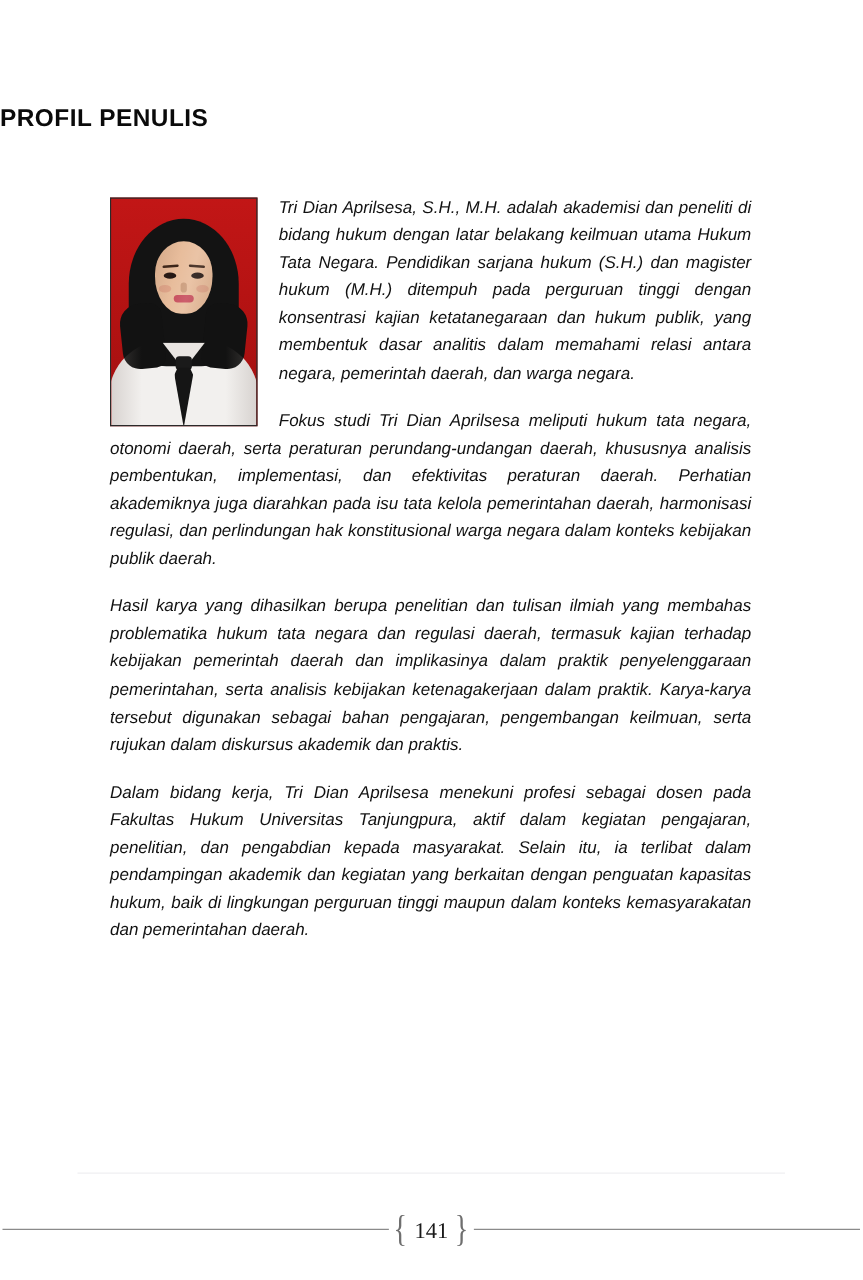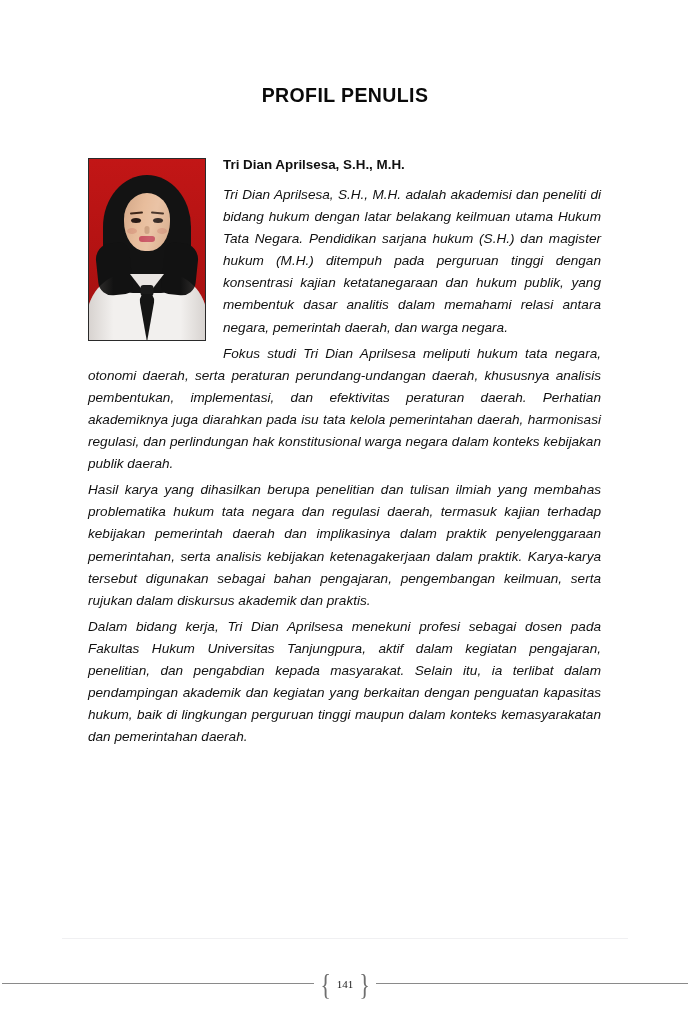--- a/index.html
+++ b/index.html
@@ -23,21 +23,21 @@
     height: 1024px;
     background: #ffffff;
   }
 
   
   .page-title {
     position: absolute;
     left: 0;
     top: 84px;
     width: 690px;
-    text-align: center;
+    text-align: left;
     font-size: 19.5px;
     font-weight: bold;
     letter-spacing: 0.4px;
     color: #0a0a0a;
   }
 
   
   .content {
     position: absolute;
     left: 88px;
@@ -187,21 +187,21 @@
     line-height: 20px;
     text-align: left;
     margin: 0 0 9px 0;
   }
 
   .para {
     margin: 0;
     text-align: justify;
     font-style: italic;
   }
-  .para + .para { margin-top: 4px; }
+  .para + .para { margin-top: 16px; }
 
   
   .footer-hairline {
     position: absolute;
     left: 62px;
     top: 938px;
     width: 566px;
     height: 1px;
     background: #f0f0f2;
   }
@@ -236,21 +236,21 @@
   .brace {
     font-family: "Liberation Serif", serif;
     font-size: 30px;
     line-height: 1;
     color: #6f6f6f;
     font-weight: 300;
     transform: scaleX(0.75);
   }
   .page-number {
     font-family: "Liberation Serif", serif;
-    font-size: 11px;
+    font-size: 18px;
     color: #1a1a1a;
     padding: 0 3px;
   }
 </style>
 </head>
 <body>
 
 <div class="page">
 
   <div class="page-title">PROFIL PENULIS</div>
@@ -274,21 +274,20 @@
           <div class="mouth"></div>
           <div class="face-shade"></div>
         </div>
         <div class="collar"></div>
         <div class="tie-knot"></div>
         <div class="tie-body"></div>
         <div class="shirt-shadow"></div>
       </div>
     </div>
 
-    <div class="person-name">Tri Dian Aprilsesa, S.H., M.H.</div>
 
     <p class="para">Tri Dian Aprilsesa, S.H., M.H. adalah akademisi dan peneliti di bidang hukum dengan latar belakang keilmuan utama Hukum Tata Negara. Pendidikan sarjana hukum (S.H.) dan magister hukum (M.H.) ditempuh pada perguruan tinggi dengan konsentrasi kajian ketatanegaraan dan hukum publik, yang membentuk dasar analitis dalam memahami relasi antara negara, pemerintah daerah, dan warga negara.</p>
     <p class="para">Fokus studi Tri Dian Aprilsesa meliputi hukum tata negara, otonomi daerah, serta peraturan perundang-undangan daerah, khususnya analisis pembentukan, implementasi, dan efektivitas peraturan daerah. Perhatian akademiknya juga diarahkan pada isu tata kelola pemerintahan daerah, harmonisasi regulasi, dan perlindungan hak konstitusional warga negara dalam konteks kebijakan publik daerah.</p>
     <p class="para">Hasil karya yang dihasilkan berupa penelitian dan tulisan ilmiah yang membahas problematika hukum tata negara dan regulasi daerah, termasuk kajian terhadap kebijakan pemerintah daerah dan implikasinya dalam praktik penyelenggaraan pemerintahan, serta analisis kebijakan ketenagakerjaan dalam praktik. Karya-karya tersebut digunakan sebagai bahan pengajaran, pengembangan keilmuan, serta rujukan dalam diskursus akademik dan praktis.</p>
     <p class="para">Dalam bidang kerja, Tri Dian Aprilsesa menekuni profesi sebagai dosen pada Fakultas Hukum Universitas Tanjungpura, aktif dalam kegiatan pengajaran, penelitian, dan pengabdian kepada masyarakat. Selain itu, ia terlibat dalam pendampingan akademik dan kegiatan yang berkaitan dengan penguatan kapasitas hukum, baik di lingkungan perguruan tinggi maupun dalam konteks kemasyarakatan dan pemerintahan daerah.</p>
 
   </div>
 
   <div class="footer-hairline"></div>
 

